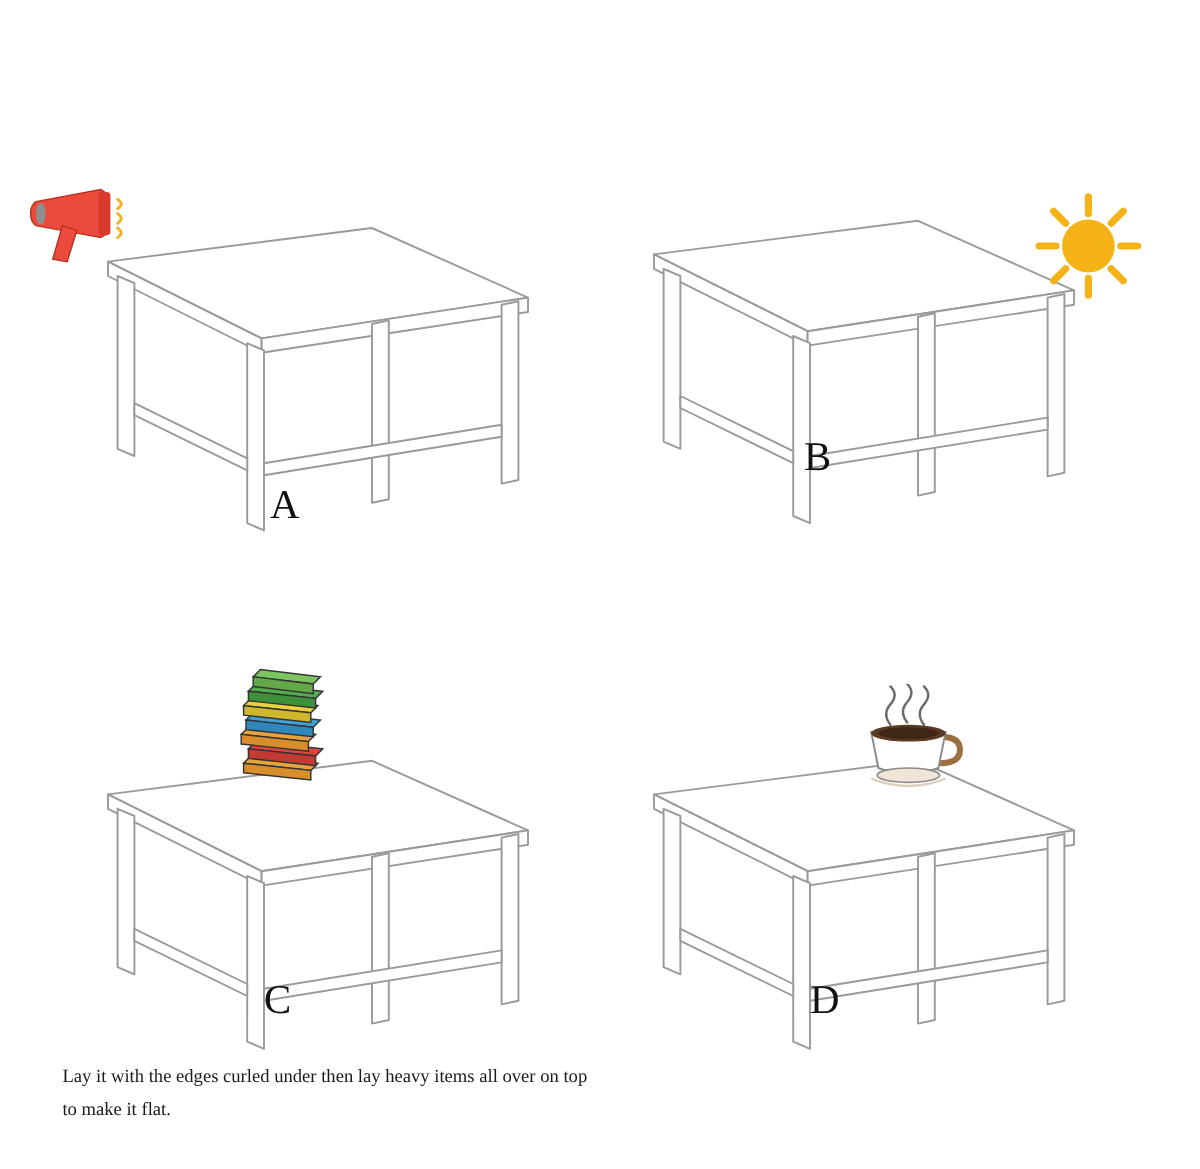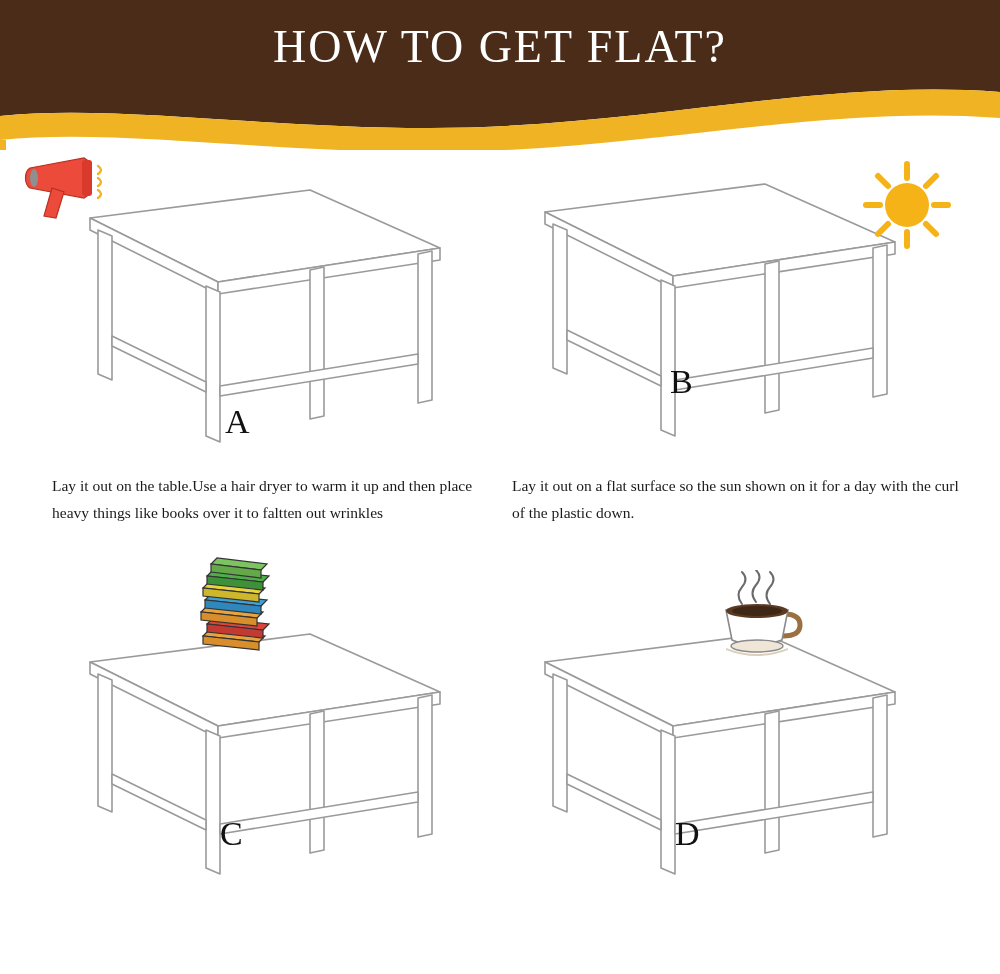--- a/index.html
+++ b/index.html
@@ -84,28 +84,20 @@
     line-height: 1.75;
     color: #1a1a1a;
   }
   .caption-right { left: 12px; width: 460px; }
 </style>
 </head>
 <body>
 
 <div class="page">
 
-  <div class="header">
-    <svg width="1000" height="150" viewBox="0 0 1000 150">
-      <path d="M0,0 L1000,0 L1000,92 C820,78 640,128 430,128 C260,128 110,104 0,116 Z" fill="#4a2c18"></path>
-      <path d="M0,116 C110,104 260,128 430,128 C640,128 820,78 1000,92 L1000,118 C820,104 640,152 430,152 C260,152 110,128 0,140 Z" fill="#f0b323"></path>
-      <rect x="0" y="140" width="6" height="10" fill="#f0b323"></rect>
-    </svg>
-    <div class="header-title">HOW TO GET FLAT?</div>
-  </div>
 
   <div class="grid">
 
     <div class="panel panel-a">
       <div class="art">
         <svg width="480" height="320" viewBox="0 0 480 320">
           <g fill="#ffffff" stroke="#9a9a9a" stroke-width="1.6" stroke-linejoin="round">
 
             <polygon points="70,68 290,40 420,98 198,132"></polygon>
             <polygon points="70,68 198,132 198,144 70,80"></polygon>
@@ -135,21 +127,20 @@
             <ellipse cx="12" cy="26" rx="4" ry="9" fill="#8f8f8f"></ellipse>
             <g stroke="#f0b323" stroke-width="2.4" fill="none" stroke-linecap="round">
               <path d="M76,14 q6,4 0,8"></path>
               <path d="M76,26 q6,4 0,8"></path>
               <path d="M76,38 q6,4 0,8"></path>
             </g>
           </g>
         </svg>
         <div class="panel-letter letter-a">A</div>
       </div>
-      <div class="caption">Lay it out on the table.Use a hair dryer to warm it up and then place heavy things like books over it to faltten out wrinkles</div>
     </div>
 
     <div class="panel panel-b">
       <div class="art">
         <svg width="480" height="320" viewBox="0 0 480 320">
           <g fill="#ffffff" stroke="#9a9a9a" stroke-width="1.6" stroke-linejoin="round">
             <polygon points="45,62 265,34 395,92 173,126"></polygon>
             <polygon points="45,62 173,126 173,138 45,74"></polygon>
             <polygon points="173,126 395,92 395,104 173,138"></polygon>
             <polygon points="53,74 67,80 67,224 53,218"></polygon>
@@ -171,21 +162,20 @@
               <line x1="82" y1="55" x2="96" y2="55"></line>
               <line x1="26" y1="26" x2="36" y2="36"></line>
               <line x1="74" y1="74" x2="84" y2="84"></line>
               <line x1="26" y1="84" x2="36" y2="74"></line>
               <line x1="74" y1="36" x2="84" y2="26"></line>
             </g>
           </g>
         </svg>
         <div class="panel-letter letter-b">B</div>
       </div>
-      <div class="caption caption-right">Lay it out on a flat surface so the sun shown on it for a day with the curl of the plastic down.</div>
     </div>
 
     <div class="panel panel-c">
       <div class="art">
         <svg width="480" height="320" viewBox="0 0 480 320">
           <g fill="#ffffff" stroke="#9a9a9a" stroke-width="1.6" stroke-linejoin="round">
             <polygon points="70,100 290,72 420,130 198,164"></polygon>
             <polygon points="70,100 198,164 198,176 70,112"></polygon>
             <polygon points="198,164 420,130 420,142 198,176"></polygon>
             <polygon points="78,112 92,118 92,250 78,244"></polygon>
@@ -210,20 +200,21 @@
             <path d="M18,36 L74,42 L80,36 L24,30 Z" fill="#e8d23d"></path>
             <path d="M18,36 L18,44 L74,50 L74,42 Z" fill="#cfb72c"></path>
             <path d="M22,24 L78,30 L84,24 L28,18 Z" fill="#4fae4a"></path>
             <path d="M22,24 L22,32 L78,38 L78,30 Z" fill="#3d9139"></path>
             <path d="M26,12 L76,18 L82,12 L32,6 Z" fill="#7cc45f"></path>
             <path d="M26,12 L26,20 L76,26 L76,18 Z" fill="#63a94a"></path>
           </g>
         </svg>
         <div class="panel-letter letter-c">C</div>
       </div>
+      <div class="caption">Lay it with the edges curled under then lay heavy items all over on top to make it flat.</div>
     </div>
 
     <div class="panel panel-d">
       <div class="art">
         <svg width="480" height="320" viewBox="0 0 480 320">
           <g fill="#ffffff" stroke="#9a9a9a" stroke-width="1.6" stroke-linejoin="round">
             <polygon points="45,100 265,72 395,130 173,164"></polygon>
             <polygon points="45,100 173,164 173,176 45,112"></polygon>
             <polygon points="173,164 395,130 395,142 173,176"></polygon>
             <polygon points="53,112 67,118 67,250 53,244"></polygon>

